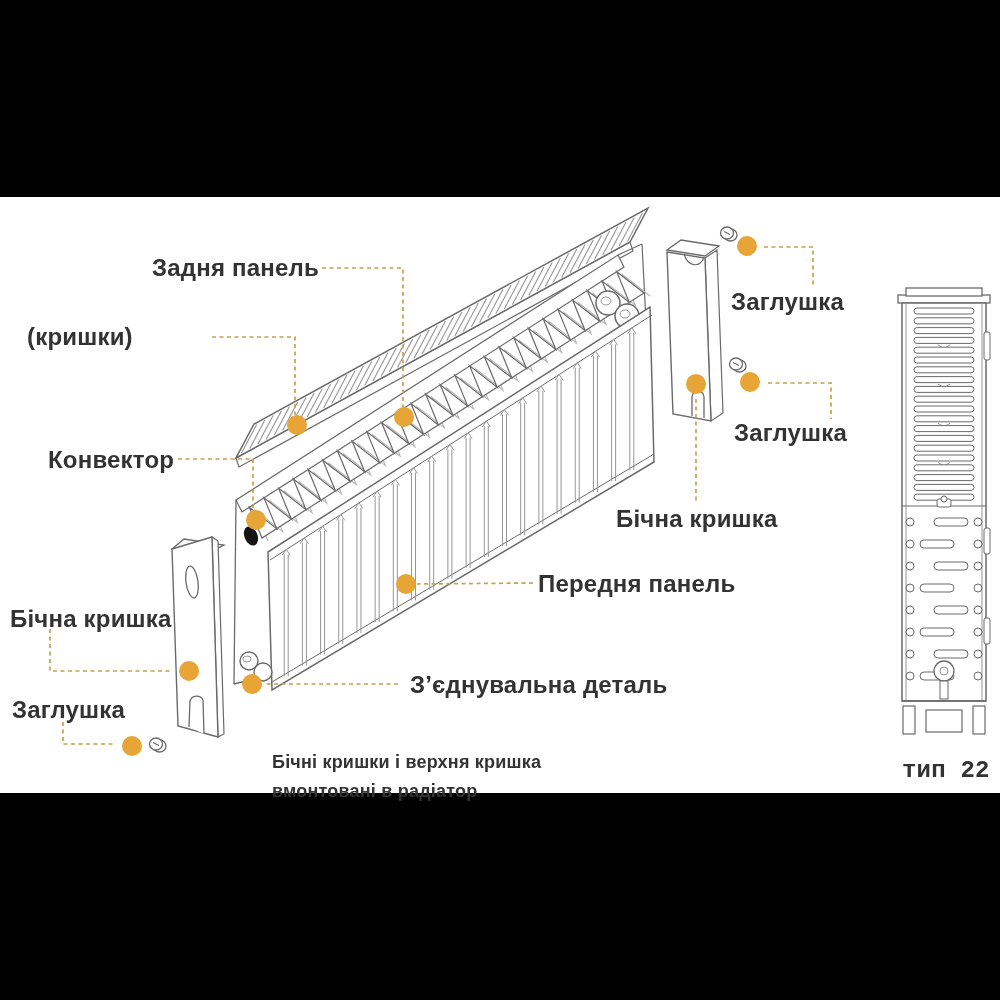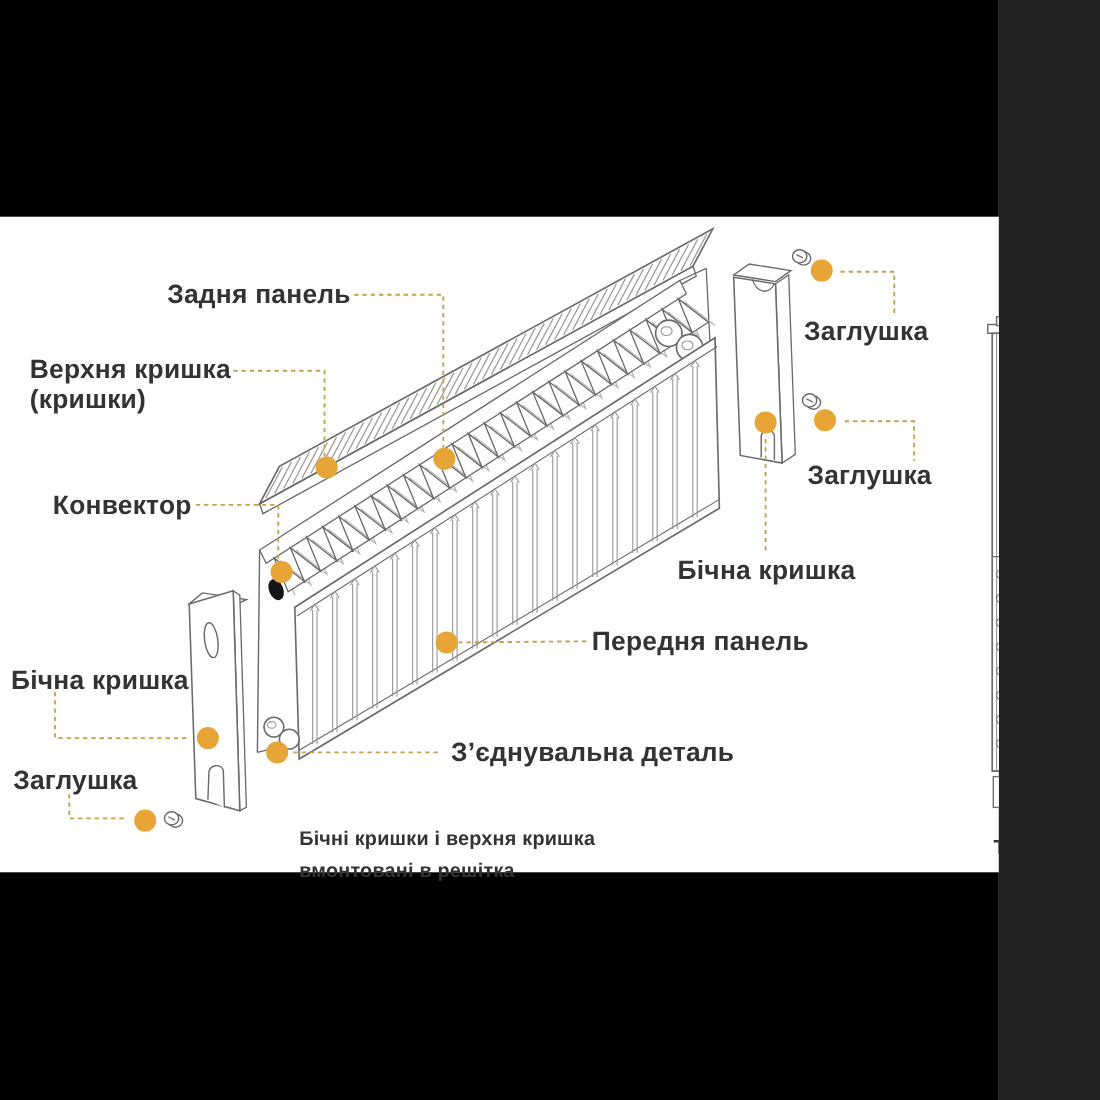--- a/index.html
+++ b/index.html
@@ -1,16 +1,16 @@
 <!DOCTYPE html>
 <html style="--ink: #333333; --letterbox: #000000;"><head>
 <meta charset="utf-8">
 <style>
   html,body{margin:0;padding:0;background:#222;}
-  .stage{position:relative;width:908px;height:1000px;background:#fff;overflow:hidden;
+  .stage{position:relative;width:1000px;height:1000px;background:#fff;overflow:hidden;
          font-family:"Liberation Sans", sans-serif;}
   .letterbox{position:absolute;left:0;width:1000px;background:var(--letterbox,#000);}
   .letterbox.top{top:0;height:197px;}
   .letterbox.bottom{top:793px;height:207px;}
   #art{position:absolute;left:0;top:0;width:1000px;height:1000px;}
   .lbl{position:absolute;font-weight:700;font-size:24px;line-height:27px;
        color:var(--ink,#333);white-space:nowrap;letter-spacing:.2px;}
   .lbl span{display:block;}
   .note{font-size:18px;line-height:29px;margin-top:15px;}
   .type{font-size:24px;font-family:Liberation Mono, monospace;}
@@ -278,21 +278,20 @@
         <circle cx="750" cy="382" r="10" fill="#E7A437"></circle>
       </g>
     </svg>
 
   <div class="letterbox top"></div>
   <div class="letterbox bottom"></div>
 
   <div class="lbl" style="left:152px;top:254px">Задня панель</div>
 
   <div class="lbl" style="left:27px;top:323px">
-    <span>Верхня кришка</span>
     <span>(кришки)</span>
   </div>
 
   <div class="lbl" style="left:48px;top:446px">Конвектор</div>
 
   <div class="lbl" style="left:10px;top:605px">Бічна кришка</div>
 
   <div class="lbl" style="left:12px;top:696px">Заглушка</div>
 
   <div class="lbl" style="left:410px;top:671px">З’єднувальна деталь</div>
@@ -300,17 +299,17 @@
   <div class="lbl" style="left:538px;top:570px">Передня панель</div>
 
   <div class="lbl" style="left:616px;top:505px">Бічна кришка</div>
 
   <div class="lbl" style="left:731px;top:288px">Заглушка</div>
 
   <div class="lbl" style="left:734px;top:419px">Заглушка</div>
 
   <div class="lbl note" style="left:272px;top:733px">
     <span>Бічні кришки і верхня кришка</span>
-    <span>вмонтовані в решітка</span>
+    <span>вмонтовані в радіатор</span>
   </div>
 
   <div class="lbl type" style="left:902px;top:757px">тип 22</div>
 </div>
 
 </body></html>

